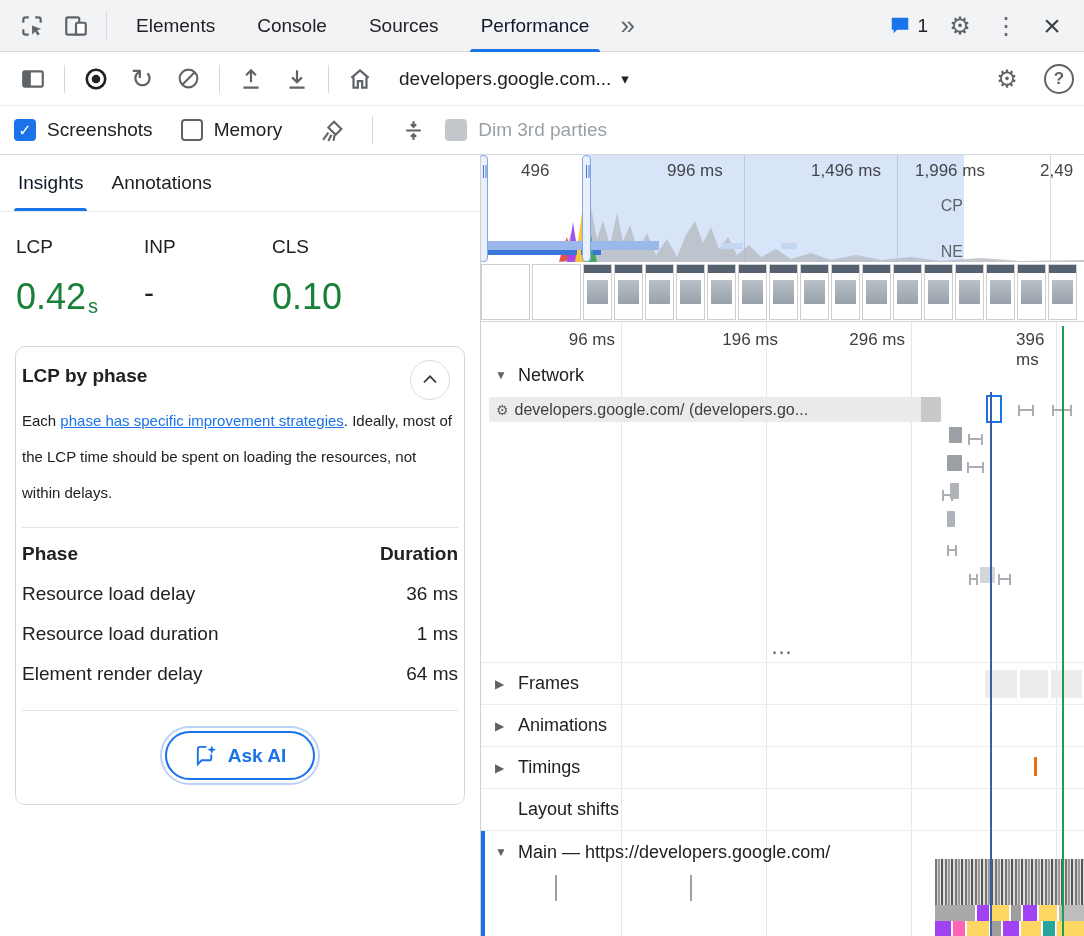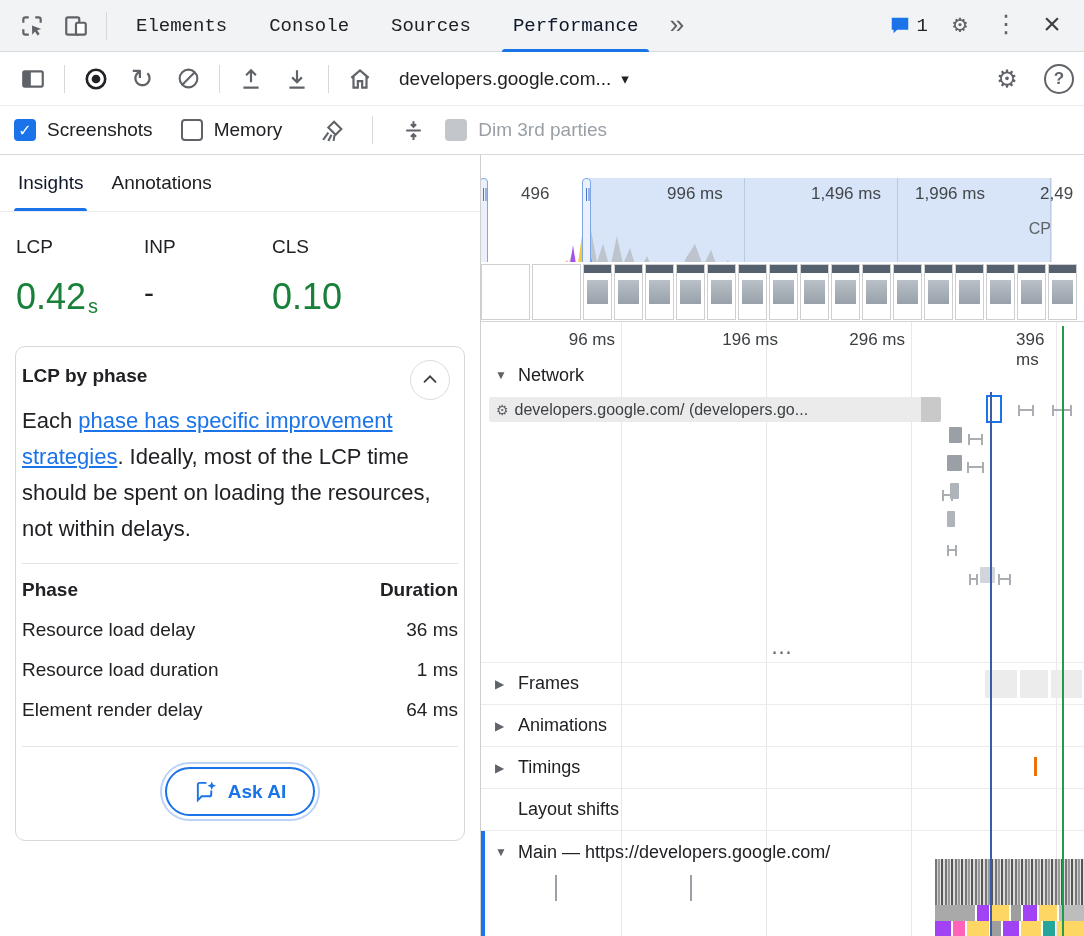--- a/index.html
+++ b/index.html
@@ -6,21 +6,21 @@
   html,body { width:1084px; height:936px; overflow:hidden; }
   body {
     font-family: "Liberation Sans", "DejaVu Sans", sans-serif;
     color:#202124; background:#fff; position:relative;
   }
   button { background:none; border:none; font:inherit; color:#5f6368; display:flex; align-items:center; justify-content:center; cursor:pointer; }
   .vdiv { width:1px; height:28px; background:#d5d8dc; margin:0 8px; flex:0 0 1px; }
   .glyph { font-size:24px; line-height:1; }
 
   
-  .tabbar { height:52px; background:#f1f3f4; border-bottom:1px solid #d7dadd; display:flex; align-items:center; padding:0 10px;font-family:Liberation Mono, monospace; }
+  .tabbar { height:52px; background:#f1f3f4; border-bottom:1px solid #d7dadd; display:flex; align-items:center; padding:0 10px; }
   .icon-btn { width:44px; height:46px; }
   .tab { position:relative; height:52px; display:flex; align-items:center; padding:0 21px; font-size:19px; color:#202124; cursor:pointer; }
   .tab.active { color:#0f172a;align-items:center; }
   .tab.active::after { content:""; position:absolute; left:10px; right:10px; bottom:0; height:3px; background:#1a73e8; border-radius:3px 3px 0 0; }
   .more-tabs { font-size:26px; padding:0 10px; color:#5f6368; }
   .tb-right { margin-left:auto; display:flex; align-items:center; gap:2px; }
   .issues { gap:6px; width:auto; padding:0 8px; }
   .issues .count { font-size:19px; color:#202124; }
   .close-x { font-size:30px; color:#3c4043; }
 
@@ -55,32 +55,32 @@
   .metrics { display:flex; padding:24px 16px 28px; }
   .metric { width:128px; }
   .metric-label { font-size:19px; color:#202124; margin-bottom:18px; }
   .metric-value { font-size:36px; color:#188038; display:flex; align-items:flex-end; }
   .metric-value .unit { font-size:20px; margin-left:2px; }
   .metric-value.neutral { color:#202124; font-size:30px; }
 
   .card { position:relative; margin:0 15px; border:1px solid #d8d8d8; border-radius:10px; padding:18px 6px 12px; }
   .card-title { font-size:19px; font-weight:bold; color:#202124; }
   .collapse-btn { position:absolute; top:13px; right:14px; width:40px; height:40px; border:1px solid #dadce0; border-radius:50%; background:#fff; color:#3c4043; }
-  .card p { font-size:22px; line-height:36px; color:#202124; margin:16px 0 6px; }
+  .card p { font-size:15px; line-height:36px; color:#202124; margin:16px 0 6px; }
   .card a { color:#1a73e8; text-decoration:underline; cursor:pointer; }
   .card hr { border:none; border-top:1px solid #e4e4e4; margin:16px 0 0; }
   .phase-table { width:100%; border-collapse:collapse; margin-top:6px; }
   .phase-table th, .phase-table td { font-size:19px; padding:9px 0; text-align:left; color:#202124; }
   .phase-table th:last-child, .phase-table td:last-child { text-align:right; }
   .ask-ai-wrap { display:flex; justify-content:center; margin:20px 0 12px; }
   .ask-ai { display:inline-flex; align-items:center; gap:11px; padding:11px 27px; border:2px solid #1a73e8; border-radius:30px; background:#fff; color:#1a73e8; font-size:19px; font-weight:600; box-shadow:0 0 0 3px #fff, 0 0 0 5px #bcd3f7; }
 
   
   .overview { position:relative; height:167px; border-bottom:1px solid #d5d5d5; overflow:hidden; }
-  .ov-top { position:absolute; left:0; top:0; width:571px; height:107px; background:#d8e5f8;margin-top:23px; }
+  .ov-top { position:absolute; left:0; top:0; width:483px; height:107px; background:#d8e5f8; }
   .ov-window { position:absolute; left:0; top:0; width:108px; height:107px; background:#fff; }
   .ov-gl { position:absolute; top:0; height:107px; width:1px; background:rgba(110,135,170,.30); }
   .ov-label { position:absolute; top:6px; font-size:17px; color:#44474a; white-space:nowrap; }
   .ov-cpu { position:absolute; left:0; top:32px; }
   .ov-side-label { position:absolute; right:1px; font-size:16px; color:#5f6368; }
   .ov-handle { position:absolute; top:0; width:9px; height:107px; background:#eaf1fc; border:1px solid #7fa7e8; border-radius:4px; cursor:ew-resize; }
   .ov-handle::before { content:""; position:absolute; top:9px; left:2.5px; width:1px; height:13px; background:#4a74c9; box-shadow:2.5px 0 0 #4a74c9; }
   .ov-net-a { position:absolute; left:0; top:86px; width:178px; height:9px; background:#9bb8ea; }
   .ov-net-b { position:absolute; left:0; top:95px; width:96px; height:5px; background:#3b76d9; }
   .ov-net-sq { position:absolute; top:95px; width:8px; height:5px; background:#3b76d9; }

